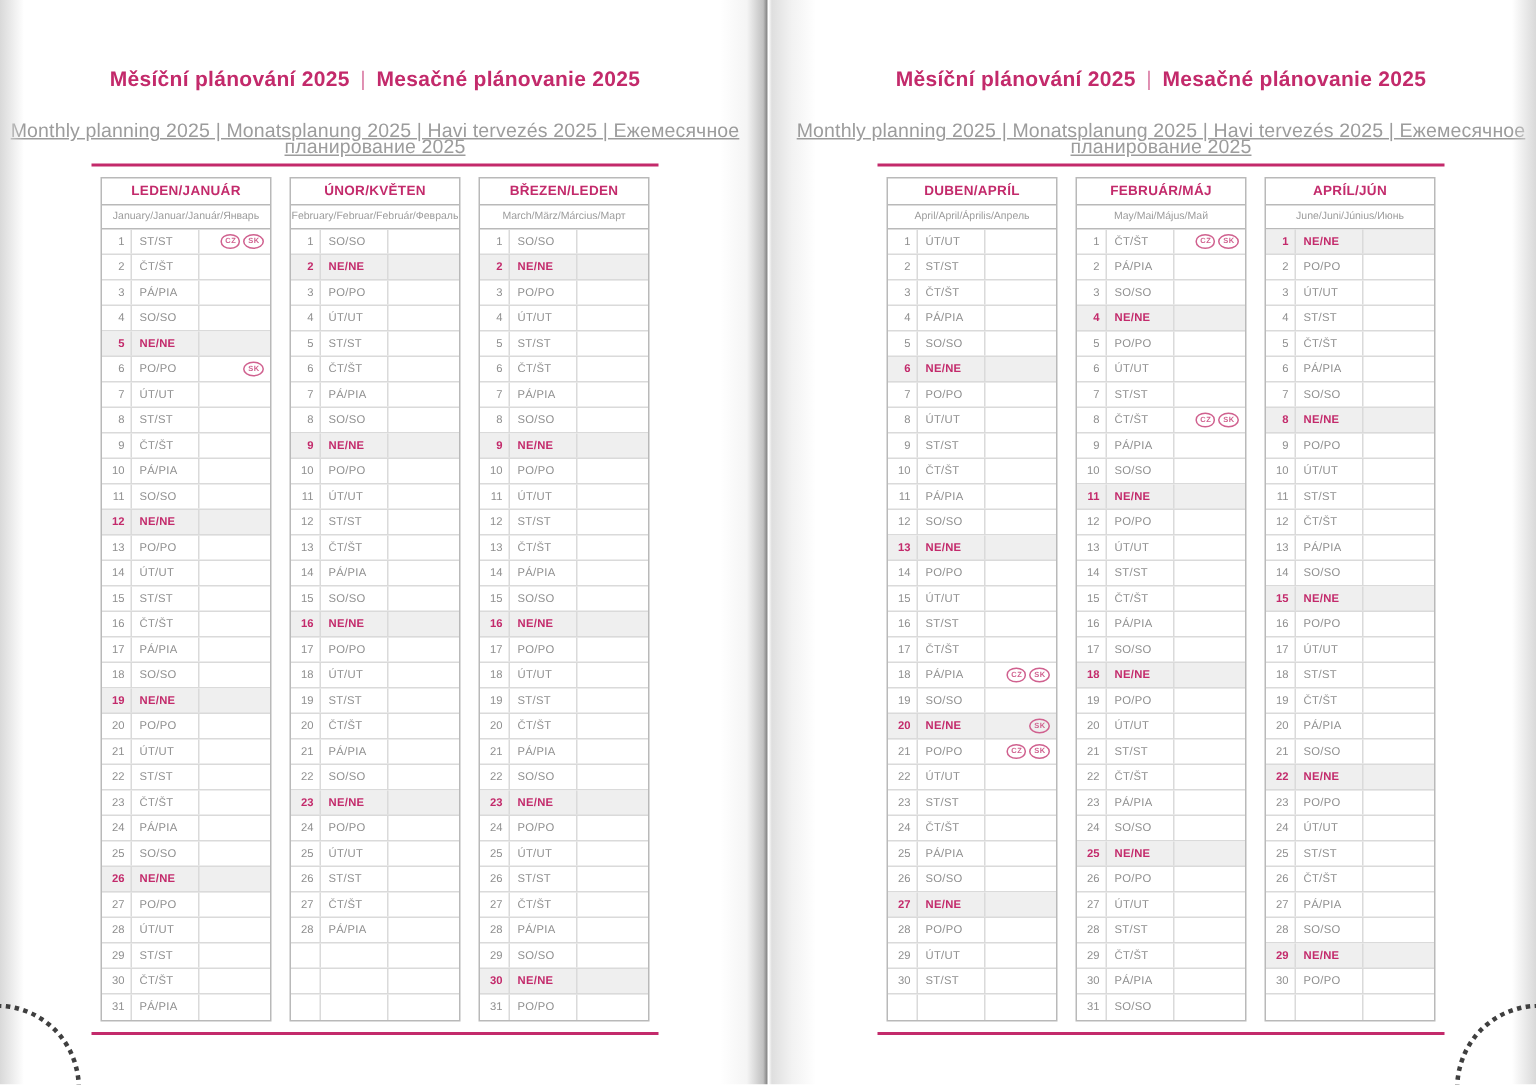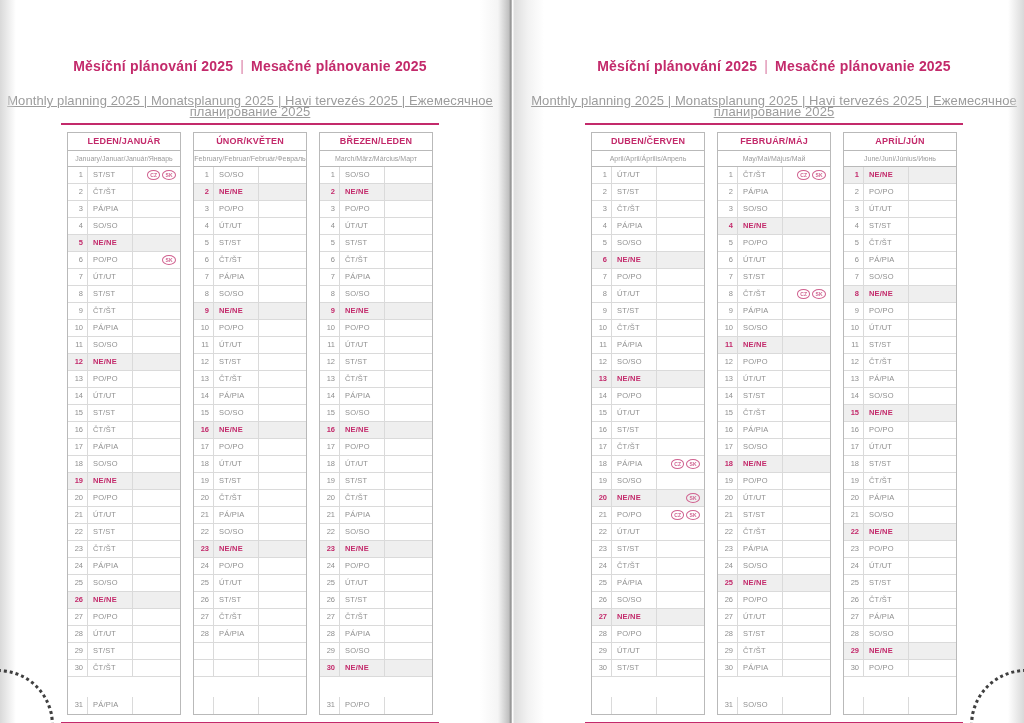--- a/index.html
+++ b/index.html
@@ -5,38 +5,38 @@
   * { box-sizing: border-box; margin: 0; padding: 0; }
   html, body { width: 1024px; height: 723px; overflow: hidden; background: #ffffff; }
   body { font-family: "Liberation Sans", sans-serif; }
 
   .spread { position: relative; width: 1024px; height: 723px; background: #ffffff; }
 
   .page { position: absolute; top: 0; height: 723px; width: 488px; background: transparent; }
   #page-left  { left: 6px; }
   #page-right { left: 530px; }
 
-  .p-head { padding-top: 56px; text-align: center; }
+  .p-head { padding-top: 42px; text-align: center; }
   .p-title { font-size: 14px; font-weight: bold; color: var(--accent); line-height: 20px; letter-spacing: 0.2px; }
   .t-sep { margin: 0 7px; font-weight: normal; opacity: 0.6; }
   .p-sub { margin-top: 19px; font-size: 13px; color: var(--subgray); line-height: 11px; letter-spacing: 0.1px; text-decoration: underline; }
   .rule { margin: 6px auto 0; width: 378px; height: 2px; background: var(--accent); }
   .rule-bottom { margin-top: 7px; }
 
   .months { margin-top: 7px; display: flex; justify-content: center; gap: 12px; }
 
   .month { width: 114px; border: 1px solid var(--bout); background: #ffffff; }
   .m-head { height: 18px; line-height: 17px; text-align: center; font-size: 9px; font-weight: bold;
             color: var(--accent); border-bottom: 1px solid var(--bout); letter-spacing: 0.2px; }
   .m-sub  { height: 16px; line-height: 15px; text-align: center; font-size: 7px; color: var(--subgray);
             border-bottom: 1px solid var(--bout); }
 
   .drow { display: flex; height: 17px; line-height: 16px; border-bottom: 1px solid var(--binn);
           font-size: 7.5px; color: var(--gray); }
-  .m-grid .drow:last-child { border-bottom: none; margin-top: 20px; }
+  .m-grid .drow:last-child { border-bottom: none; }
   .c-n { width: 20px; text-align: right; padding-right: 4px; border-right: 1px solid var(--binn); }
   .c-d { width: 45px; padding-left: 5px; border-right: 1px solid var(--binn); letter-spacing: 0.2px; }
   .c-x { flex: 1; display: flex; align-items: center; justify-content: flex-end; gap: 2px; padding-right: 4px; }
   .sun { background: var(--sunbg); }
   .sun .c-n, .sun .c-d { color: var(--accent); font-weight: bold; }
 
   .badge { display: inline-block; border: 1px solid var(--badge); color: var(--badge);
            font-size: 5px; font-weight: bold; line-height: 6px; padding: 1px 2px;
            border-radius: 7px / 5px; letter-spacing: 0.3px; }
 
@@ -569,21 +569,21 @@
   <section class="page" id="page-right">
     <div class="p-head">
       <div class="p-title">
         <span>Měsíční plánování 2025</span><span class="t-sep">|</span><span>Mesačné plánovanie 2025</span>
       </div>
       <div class="p-sub">Monthly planning 2025 | Monatsplanung 2025 | Havi tervezés 2025 | Ежемесячное планирование 2025</div>
       <div class="rule"></div>
     </div>
     <div class="months">
         <div class="month">
-          <div class="m-head">DUBEN/ČERVEN</div>
+          <div class="m-head">DUBEN/APRÍL</div>
           <div class="m-sub">April/April/Április/Апрель</div>
           <div class="m-grid">
             <div class="drow">
               <span class="c-n">1</span>
               <span class="c-d">ÚT/UT</span>
               <span class="c-x"></span>
             </div>
             <div class="drow">
               <span class="c-n">2</span>
               <span class="c-d">ST/ST</span>

